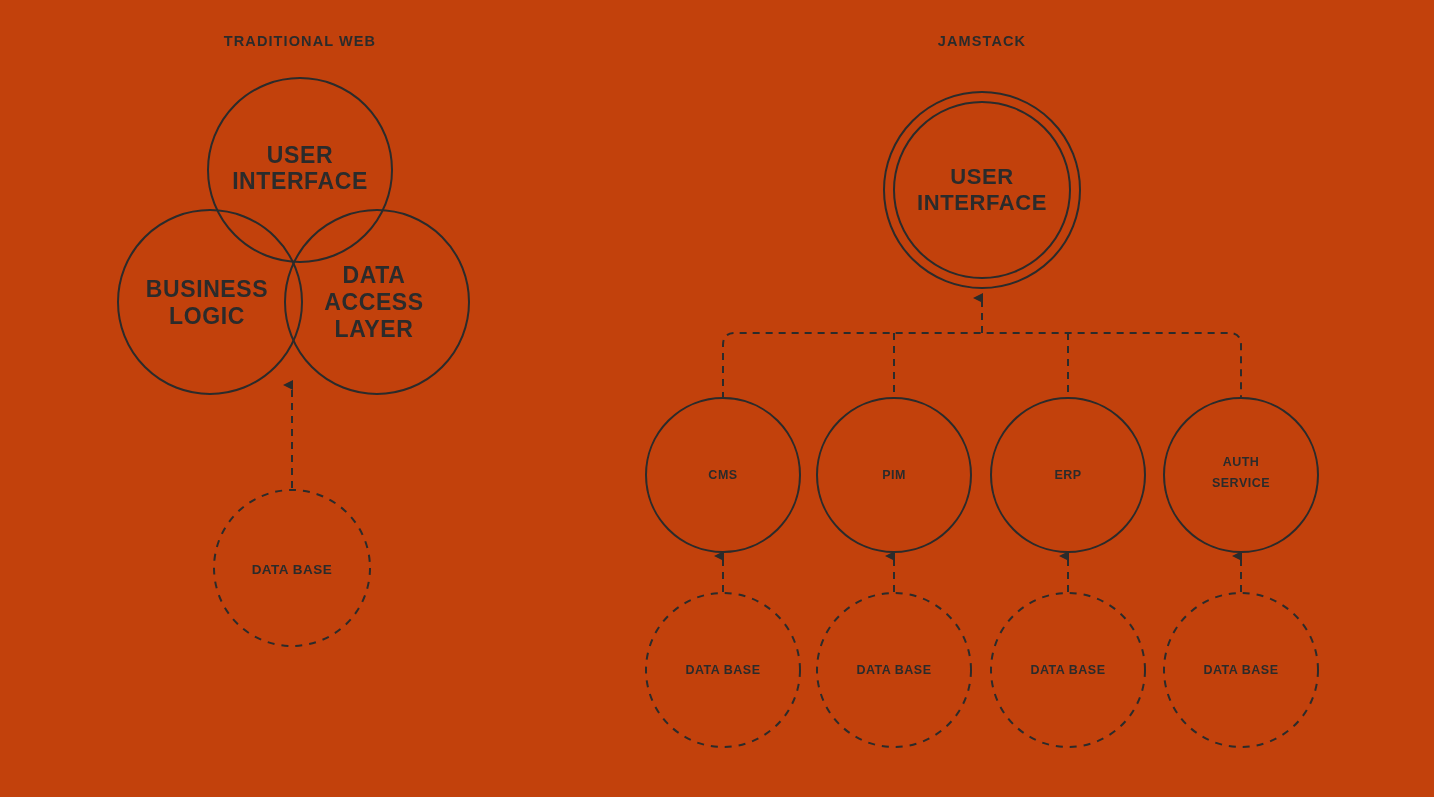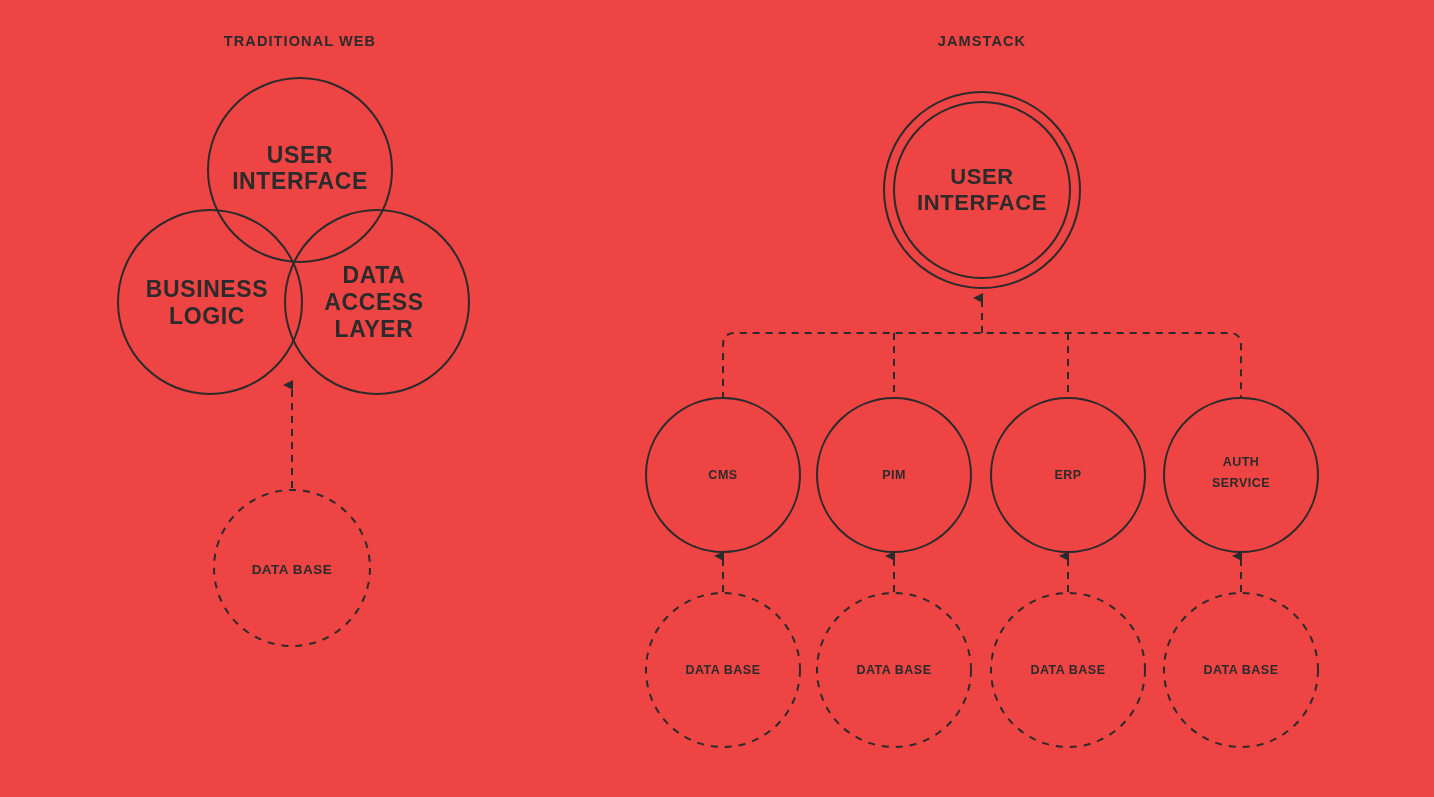--- a/index.html
+++ b/index.html
@@ -11,21 +11,21 @@
   body {
     width: 1434px;
     height: 797px;
     overflow: hidden;
     font-family: "Liberation Sans", "DejaVu Sans", sans-serif;
   }
   #diagram-root {
     position: relative;
     width: 1434px;
     height: 797px;
-    background: #ef4444;
+    background: #c2410c;
   }
   svg.diagram-canvas {
     position: absolute;
     top: 0;
     left: 0;
     width: 1434px;
     height: 797px;
     display: block;
   }
   text {

